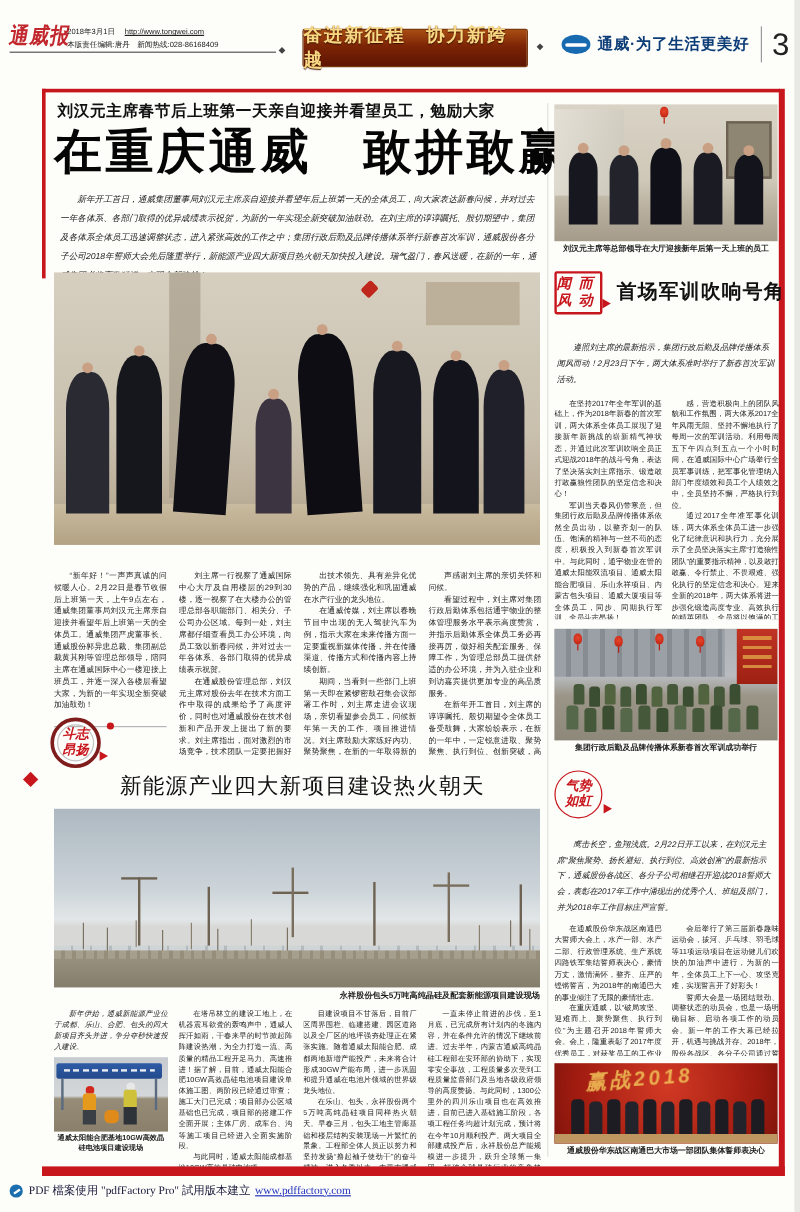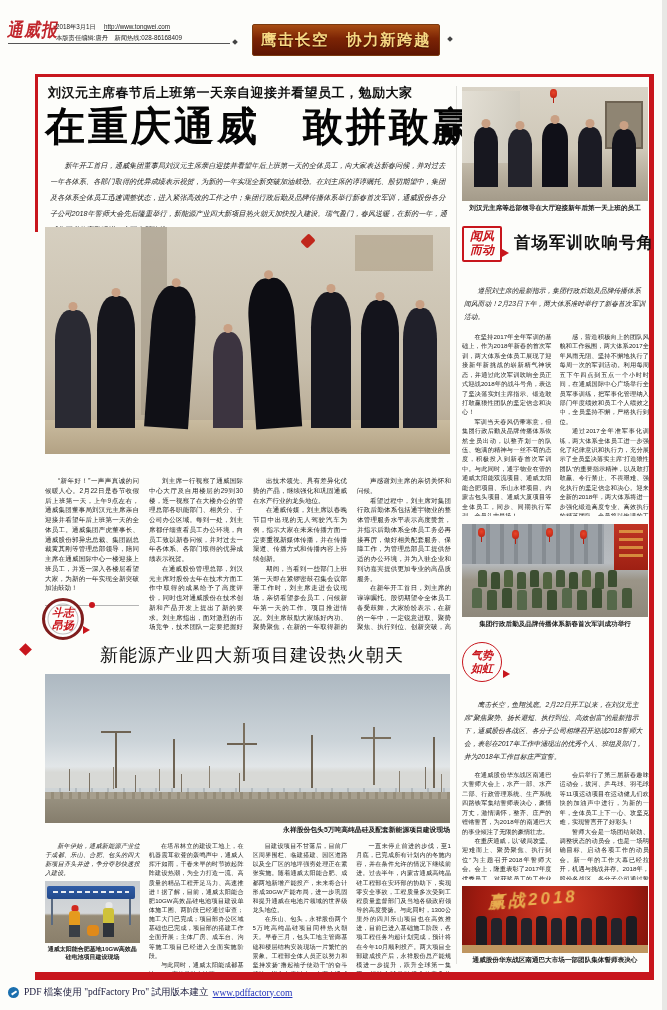--- a/index.html
+++ b/index.html
@@ -45,21 +45,21 @@
   .col{flex:1;overflow:hidden}
   .para{margin:0;font-size:6.5px;line-height:1.5;text-align:justify;text-indent:2em;color:#1c1c1c}
   .end-divider{margin-top:12px;height:1px;background:#b5b5b5;position:relative}
   .end-divider::after{content:"";position:absolute;left:50%;top:-3px;width:6px;height:6px;border-radius:50%;
         background:#c8161d;transform:translateX(-50%)}
 
   
   .rail-cap{position:absolute;left:462px;width:186px;text-align:center;font-size:6.6px;font-weight:bold;color:#222;line-height:1.3}
   #cap1{top:204px}#cap2{top:620px}#cap3{top:956px}
   .label-box{position:absolute;width:40px;height:36px;border:2px solid #c8161d;border-radius:2px;
-        display:flex;flex-direction:column;align-items:center;justify-content:center;
+        display:flex;align-items:center;justify-content:center;
         font-size:12px;font-weight:bold;font-style:italic;color:#c8161d;line-height:1.15;box-sizing:border-box}
   .label-circle{position:absolute;border-radius:50%;display:flex;flex-direction:column;align-items:center;justify-content:center;
         font-size:11px;font-weight:bold;font-style:italic;color:#c8161d;line-height:1.15;box-sizing:border-box}
   .arrow::after{content:"";position:absolute;right:-9px;bottom:3px;
         border-left:7px solid #c8161d;border-top:4px solid transparent;border-bottom:4px solid transparent}
   #label-training{left:462px;top:226px}
   #title-training{position:absolute;left:514px;top:232px;font-size:16.5px;font-weight:800;letter-spacing:1px;white-space:nowrap}
   .rail-lede{position:absolute;left:464px;width:183px;font-size:6.8px;line-height:13px;font-style:italic;
         color:#1a1a1a;text-indent:2em}
   #lede-training{top:284px}
@@ -168,22 +168,28 @@
 <div class="page">
   <div class="scan-edge"></div>
 
   <div class="logo">通威报</div>
   <div class="meta">
     <div><span>2018年3月1日</span><span class="site">http://www.tongwei.com</span></div>
     <div>本版责任编辑:唐丹　新闻热线:028-86168409</div>
   </div>
   <div class="mast-rule"></div>
   <div class="mast-dot d1"></div>
-  <div class="banner">鹰击长空　协力新跨越</div>
+  <div class="banner">奋进新征程　协力新跨越</div>
   <div class="mast-dot d2"></div>
+  <div class="brand">
+    <span class="brand-logo"></span>
+    <span class="brand-text">通威·为了生活更美好</span>
+    <span class="pagenum-divider"></span>
+    <span class="pagenum">3</span>
+  </div>
 
   <div class="frame" id="f-top"></div>
   <div class="frame" id="f-left"></div>
   <div class="frame" id="f-right"></div>
   <div class="frame" id="f-bottom"></div>
   <div class="vdiv"></div>
 
   <div class="kicker">刘汉元主席春节后上班第一天亲自迎接并看望员工，勉励大家</div>
   <div class="headline">在重庆通威　敢拼敢赢</div>
   <div class="lede">新年开工首日，通威集团董事局刘汉元主席亲自迎接并看望年后上班第一天的全体员工，向大家表达新春问候，并对过去一年各体系、各部门取得的优异成绩表示祝贺，为新的一年实现全新突破加油鼓劲。在刘主席的谆谆嘱托、殷切期望中，集团及各体系全体员工迅速调整状态，进入紧张高效的工作之中；集团行政后勤及品牌传播体系举行新春首次军训，通威股份各分子公司2018年誓师大会先后隆重举行，新能源产业四大新项目热火朝天加快投入建设。瑞气盈门，春风送暖，在新的一年，通威集团必将高歌猛进，实现全新跨越！</div>

